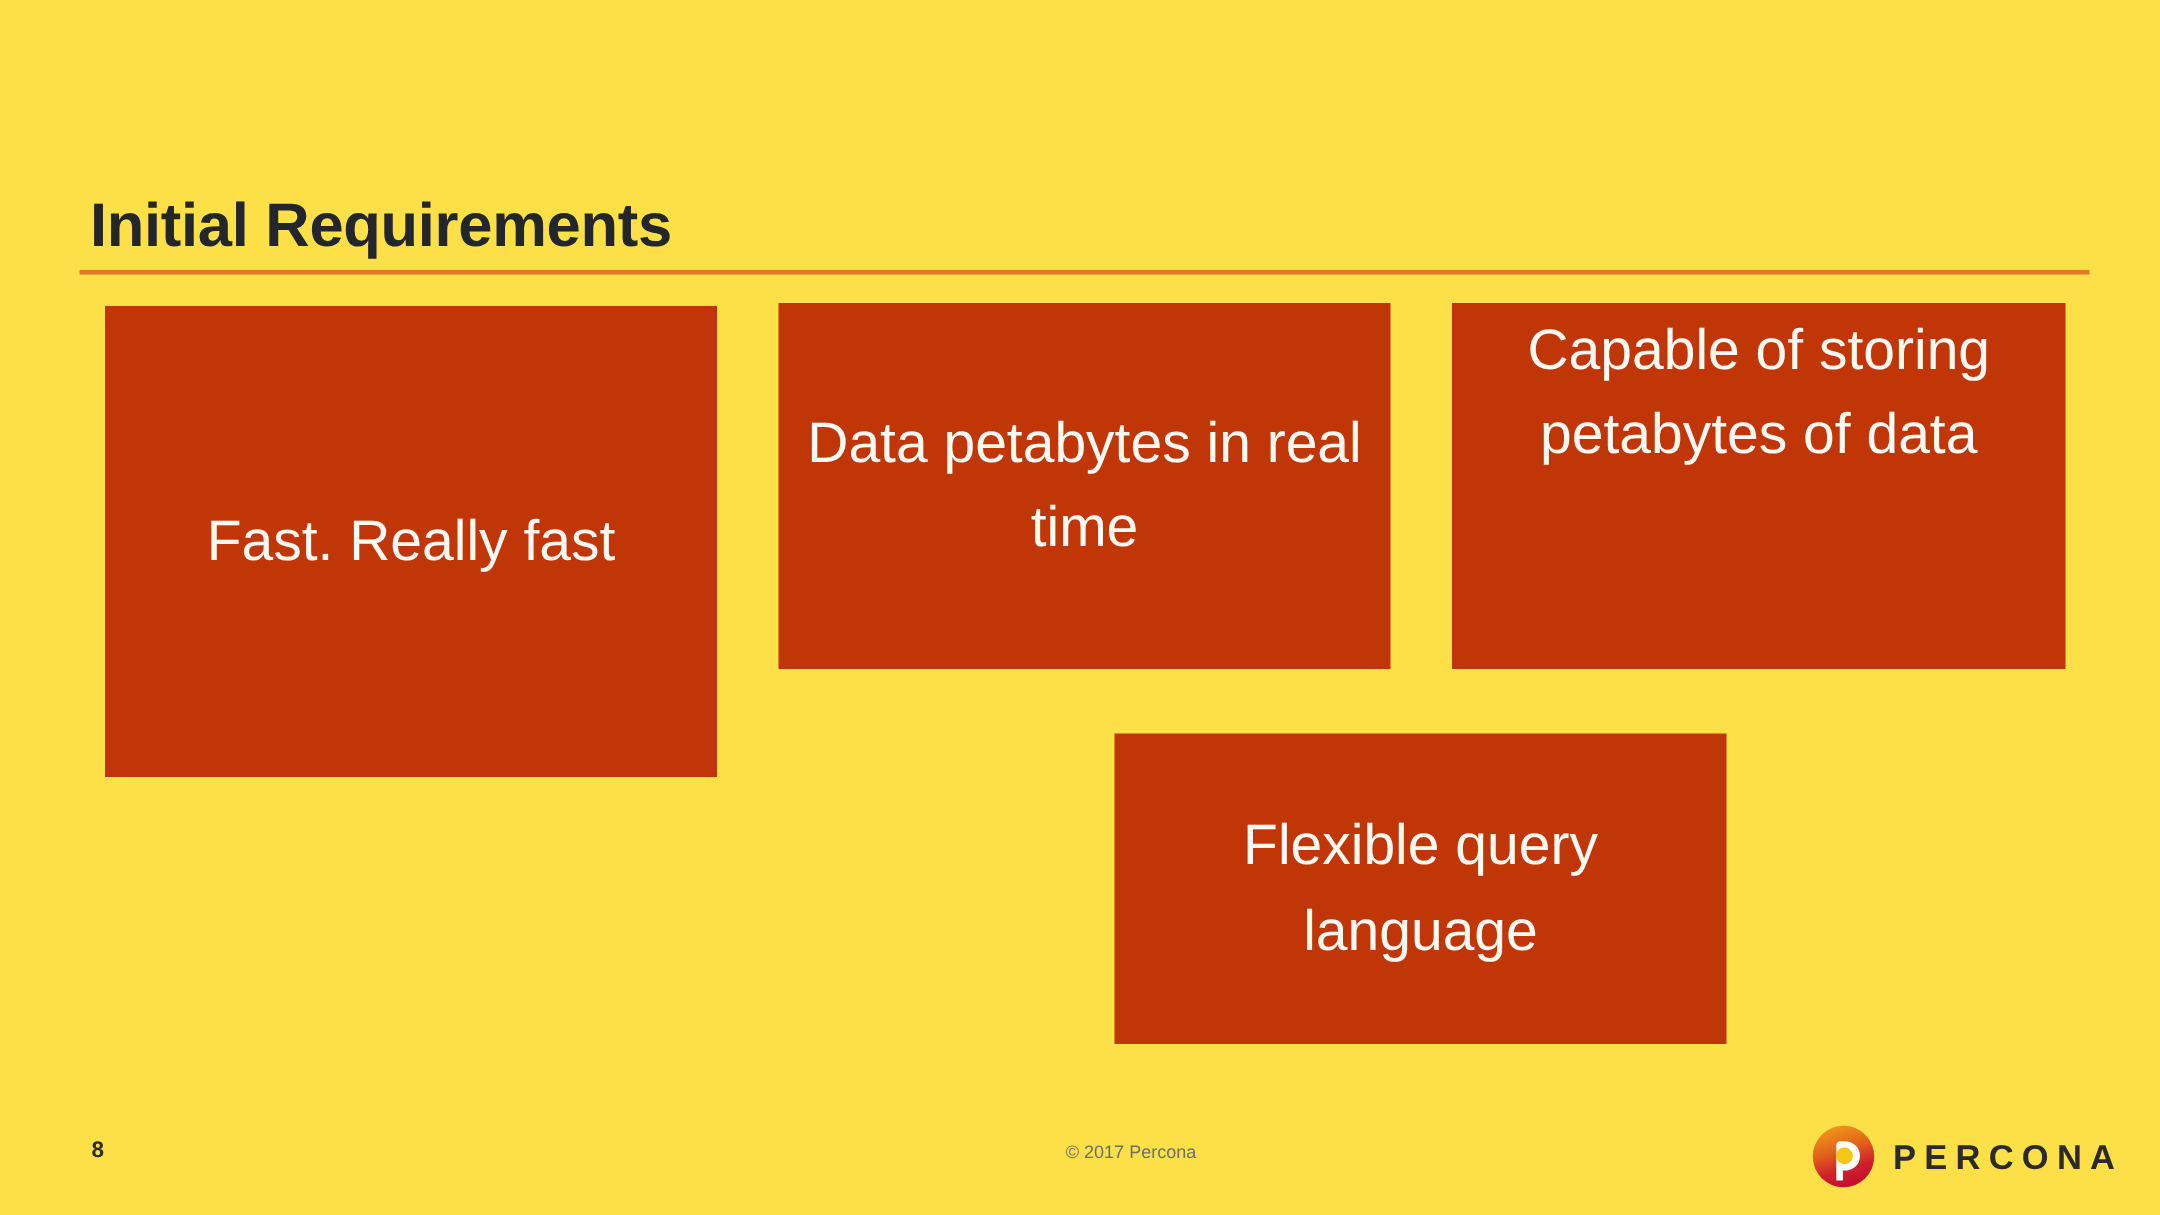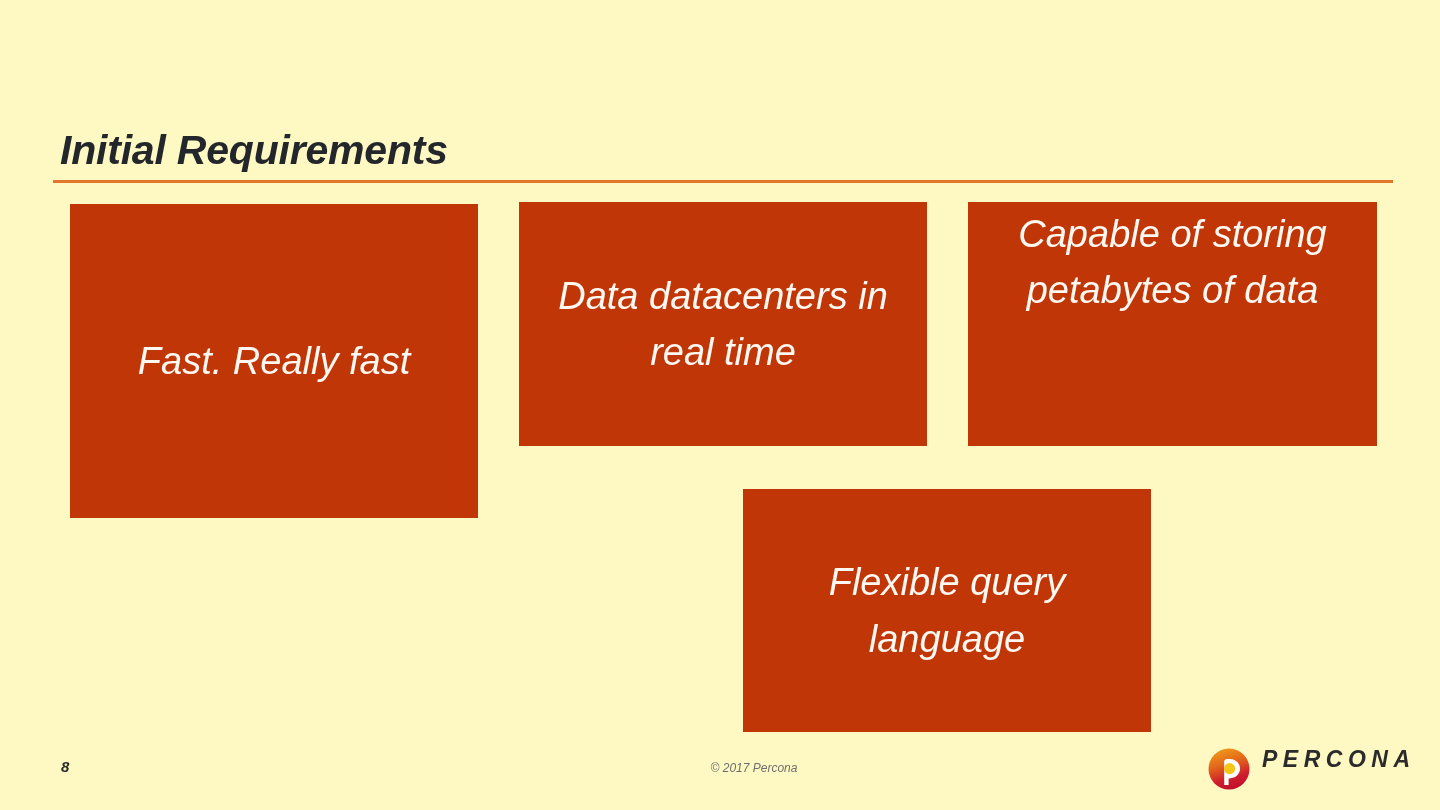--- a/index.html
+++ b/index.html
@@ -10,22 +10,21 @@
     width: 1440px;
     height: 810px;
     background: #ffffff;
     font-family: "Liberation Sans", sans-serif;
     overflow: hidden;
   }
   .slide {
     position: relative;
     width: 1440px;
     height: 810px;
-    background: #fef9c3;
-    font-style: italic;
+    background: #fde047;
   }
 
   
   .slide-title {
     position: absolute;
     left: 60px;
     top: 101px;
     font-size: 41px;
     font-weight: bold;
     color: #23272c;
@@ -65,21 +64,21 @@
   
   .box-r1c1 { left: 70px;  top: 204px; width: 408px; height: 314px; }
   .box-r1c2 { left: 519px; top: 202px; width: 408px; height: 244px; }
   .box-r1c3 { left: 968px; top: 202px; width: 409px; height: 244px; }
 
   
   .box-r1c3 { align-items: flex-start; }
 
   
   .box-r2c1 { left: 295px; top: 489px; width: 407px; height: 243px; }
-  .box-r2c2 { left: 743px; top: 489px; width: 408px; height: 243px; }
+  .box-r2c2 { left: 743px; top: 489px; width: 408px; height: 207px; }
 
   
   .page-number {
     position: absolute;
     left: 61px;
     top: 758px;
     font-size: 15px;
     font-weight: bold;
     color: #2b2b2b;
   }
@@ -95,20 +94,21 @@
   }
 
   
   .logo {
     position: absolute;
     left: 1208px;
     top: 748px;
     width: 190px;
     height: 46px;
     display: flex;
+    align-items: center;
     gap: 12px;
   }
   .logo-mark {
     width: 42px;
     height: 42px;
     flex: 0 0 42px;
   }
   .logo-word {
     font-size: 23px;
     font-weight: bold;
@@ -124,21 +124,21 @@
 
   <h1 class="slide-title">Initial Requirements</h1>
 
   <div class="title-rule"></div>
 
   <div class="box box-r1c1">
     <span class="box-text">Fast. Really fast</span>
   </div>
 
   <div class="box box-r1c2">
-    <span class="box-text">Data datacenters in real time</span>
+    <span class="box-text">Data petabytes in real time</span>
   </div>
 
   <div class="box box-r1c3">
     <span class="box-text">Capable of storing petabytes of data</span>
   </div>
 
 
   <div class="box box-r2c2">
     <span class="box-text">Flexible query language</span>
   </div>

